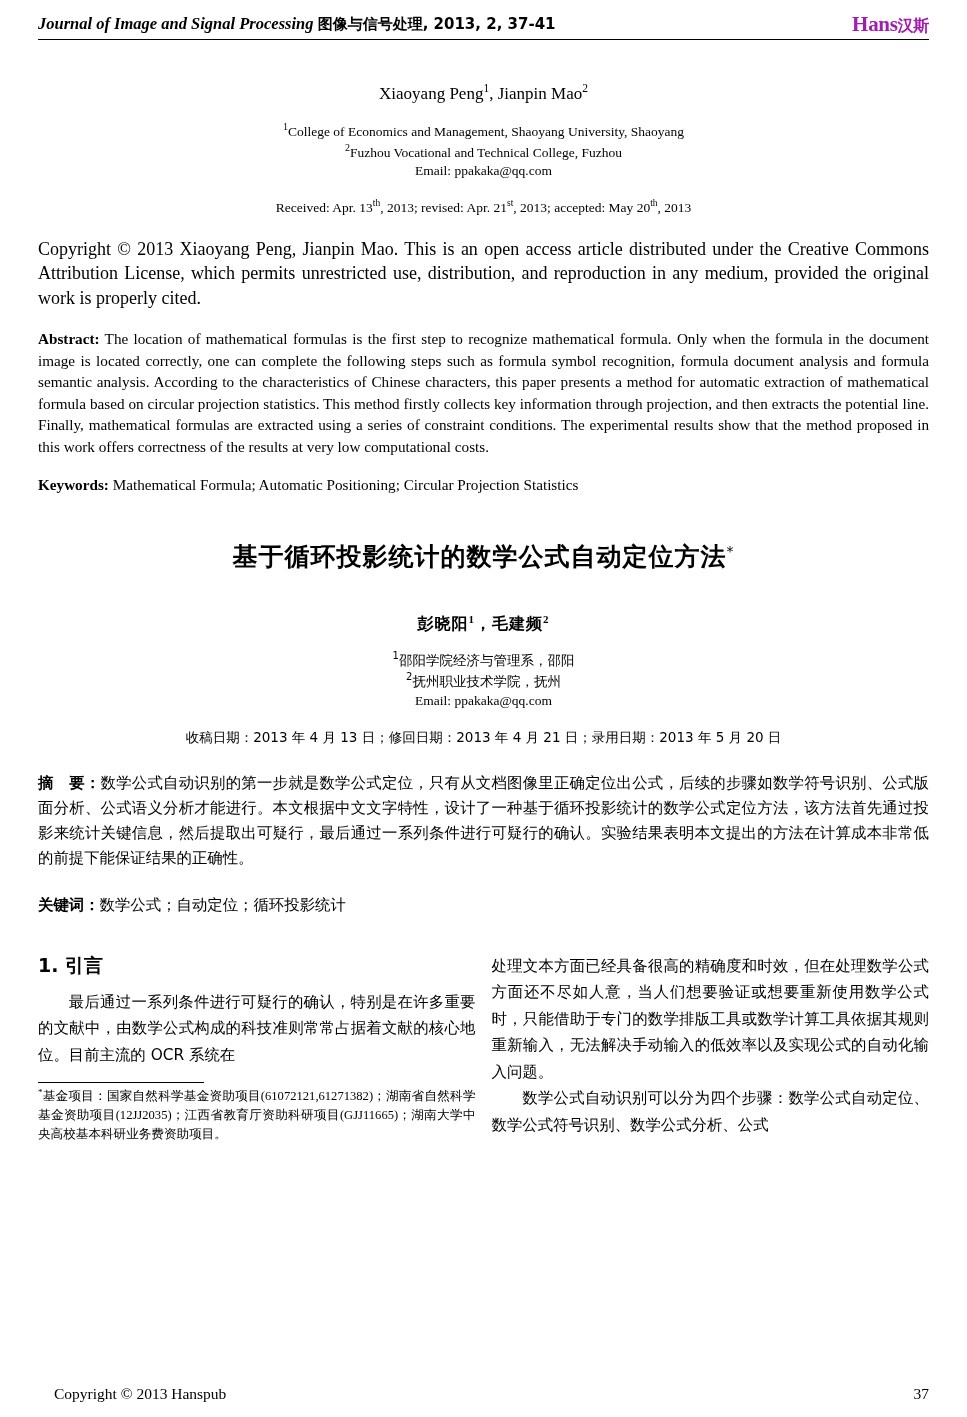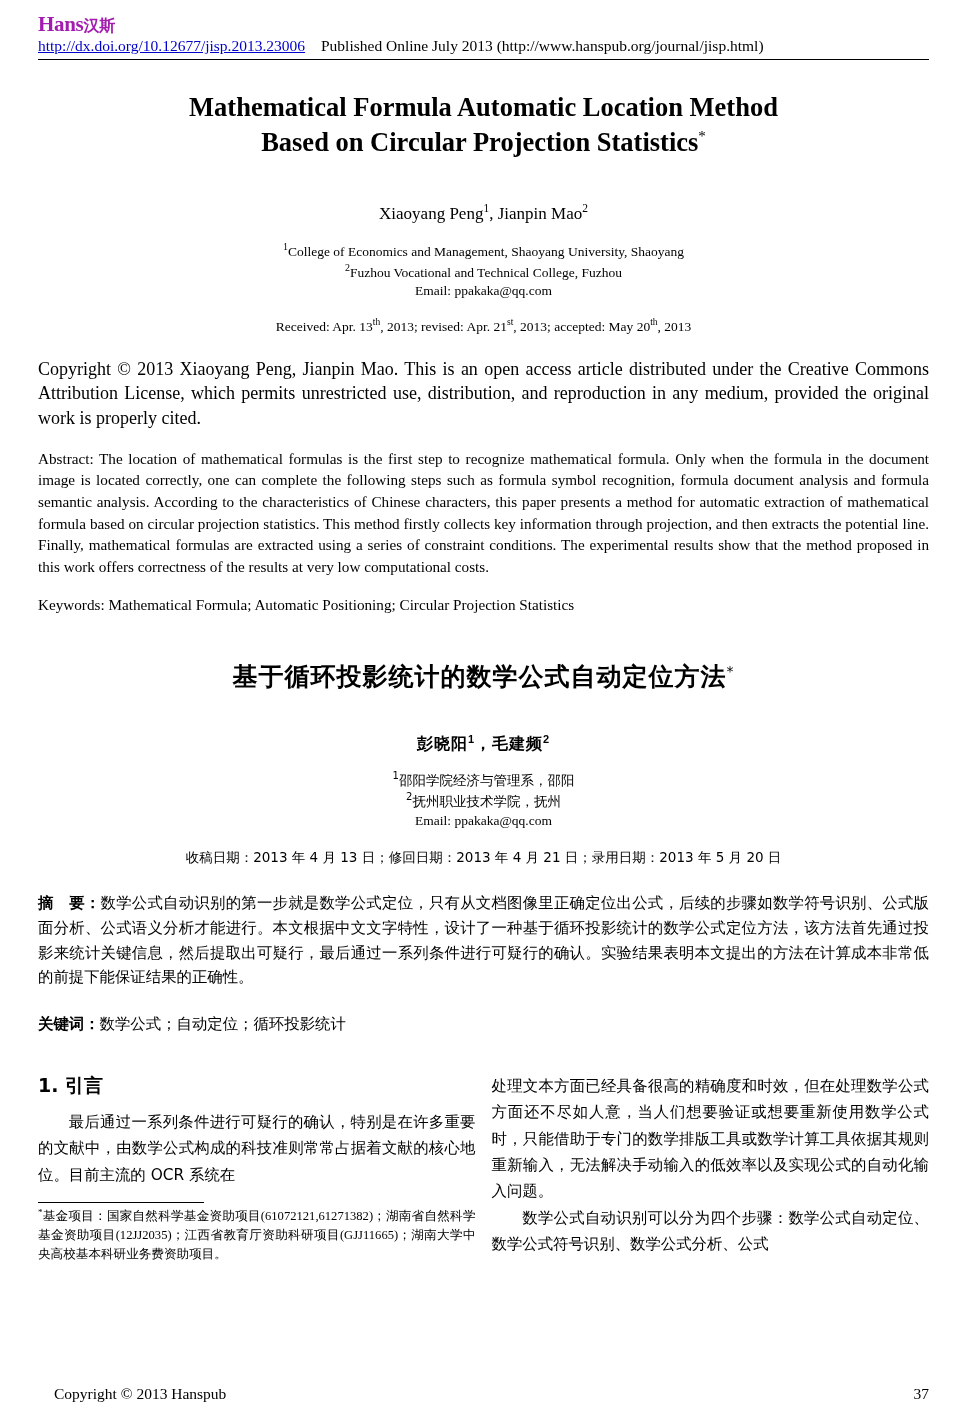--- a/index.html
+++ b/index.html
@@ -106,21 +106,21 @@
     text-align: justify;
     margin-top: 22px;
   }
 
   .abstract {
     font-size: 15.2px;
     line-height: 1.42;
     text-align: justify;
     margin-top: 18px;
   }
-  .abstract b, .keywords b { font-weight: normal; }
+  .abstract b, .keywords b { font-weight: bold; }
 
   .keywords {
     font-size: 15.2px;
     line-height: 1.4;
     text-align: justify;
     margin-top: 17px;
   }
 
   
   .cn-title {
@@ -128,21 +128,21 @@
     font-family: "DejaVu Sans", sans-serif;
     font-weight: bold;
     font-size: 25px;
     margin-top: 44px;
     letter-spacing: 1px;
   }
   .cn-title sup { font-size: 14px; font-weight: normal; }
 
   .cn-authors {
     text-align: center;
-    font-family: Liberation Sans, sans-serif;
+    font-family: Liberation Serif, serif;
     font-weight: bold;
     font-size: 16px;
     margin-top: 40px;
     letter-spacing: 1px;
   }
   .cn-authors sup { font-size: 11px; }
 
   .cn-affil {
     text-align: center;
     font-family: "DejaVu Sans", sans-serif;
@@ -226,36 +226,30 @@
     justify-content: space-between;
     font-size: 15.5px;
   }
 </style>
 </head>
 <body>
 
 <div class="page">
 
   <div class="hdr-line1">
+    <div>
+      <span class="hdr-journal">Journal of Image and Signal Processing</span>
+      <span class="hdr-journal-cn">图像与信号处理, 2013, 2, 37-41</span>
+    </div>
     <div class="hans-logo">
       <span>Hans</span><span class="cn">汉斯</span>
     </div>
   </div>
-  <div class="hdr-line2">
-    <a class="doi-link" href="#">http://dx.doi.org/10.12677/jisp.2013.23006</a>
-    <span style="margin-left:12px;">Published Online July 2013 (http://www.hanspub.org/journal/jisp.html)</span>
-  </div>
   <hr class="hdr-rule">
 
-  <div class="title">
-    <div>Mathematical Formula Automatic Location Method</div>
-    <div>
-      <span>Based on Circular Projection Statistics</span><sup>*</sup>
-    </div>
-  </div>
 
   <div class="authors">
     <span>Xiaoyang Peng</span><sup>1</sup><span>, </span><span>Jianpin Mao</span><sup>2</sup>
   </div>
 
   <div class="affil">
     <div><sup>1</sup><span>College of Economics and Management, Shaoyang University, Shaoyang</span></div>
     <div><sup>2</sup><span>Fuzhou Vocational and Technical College, Fuzhou</span></div>
     <div>Email: ppakaka@qq.com</div>
   </div>

